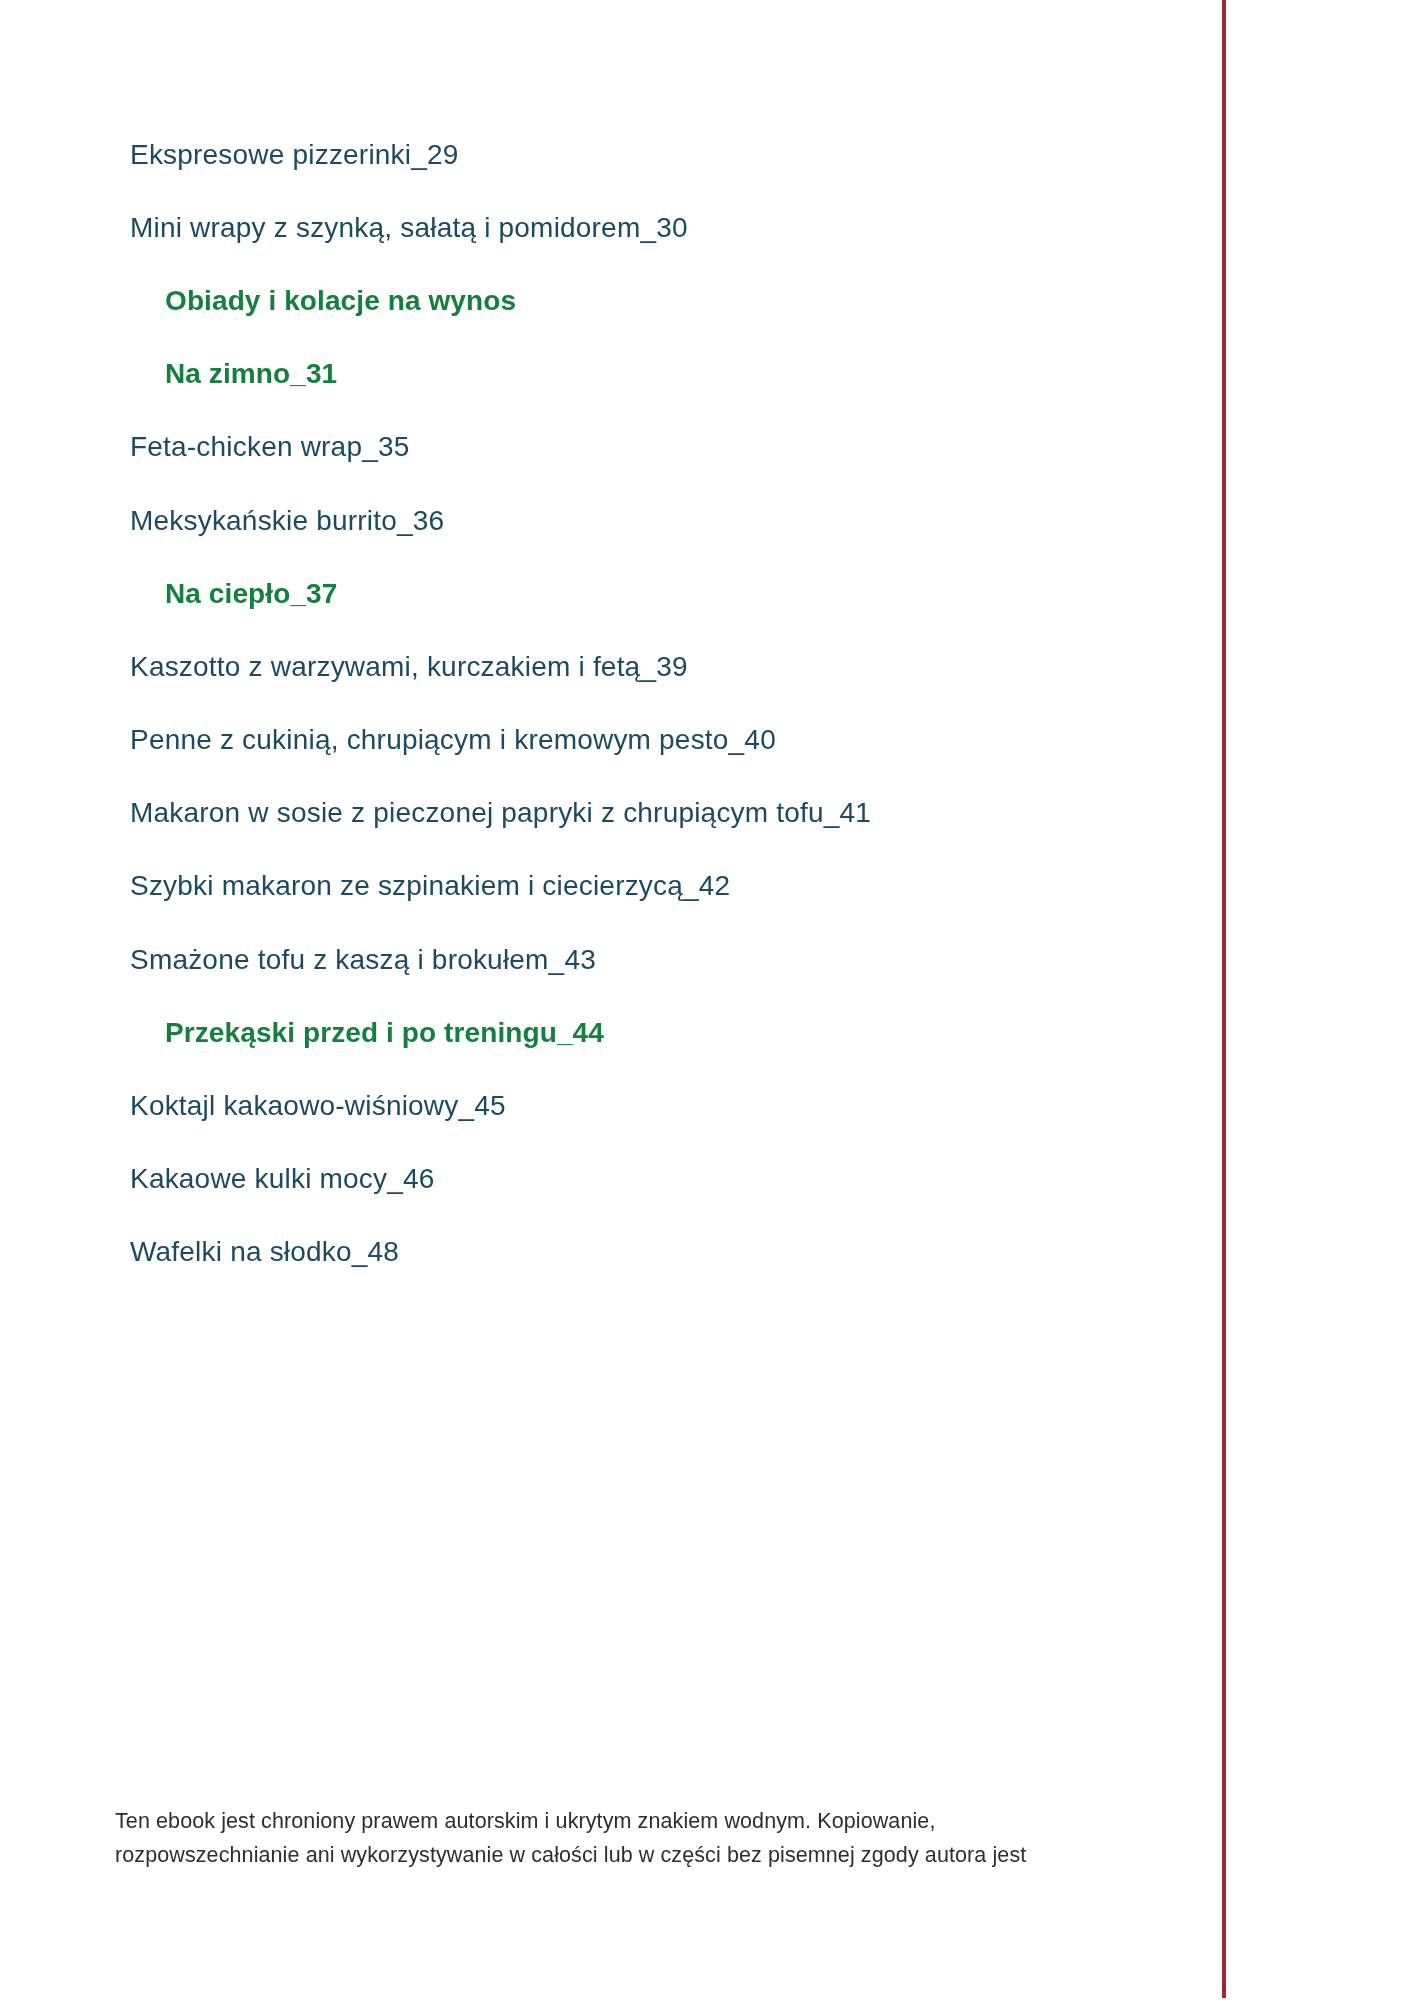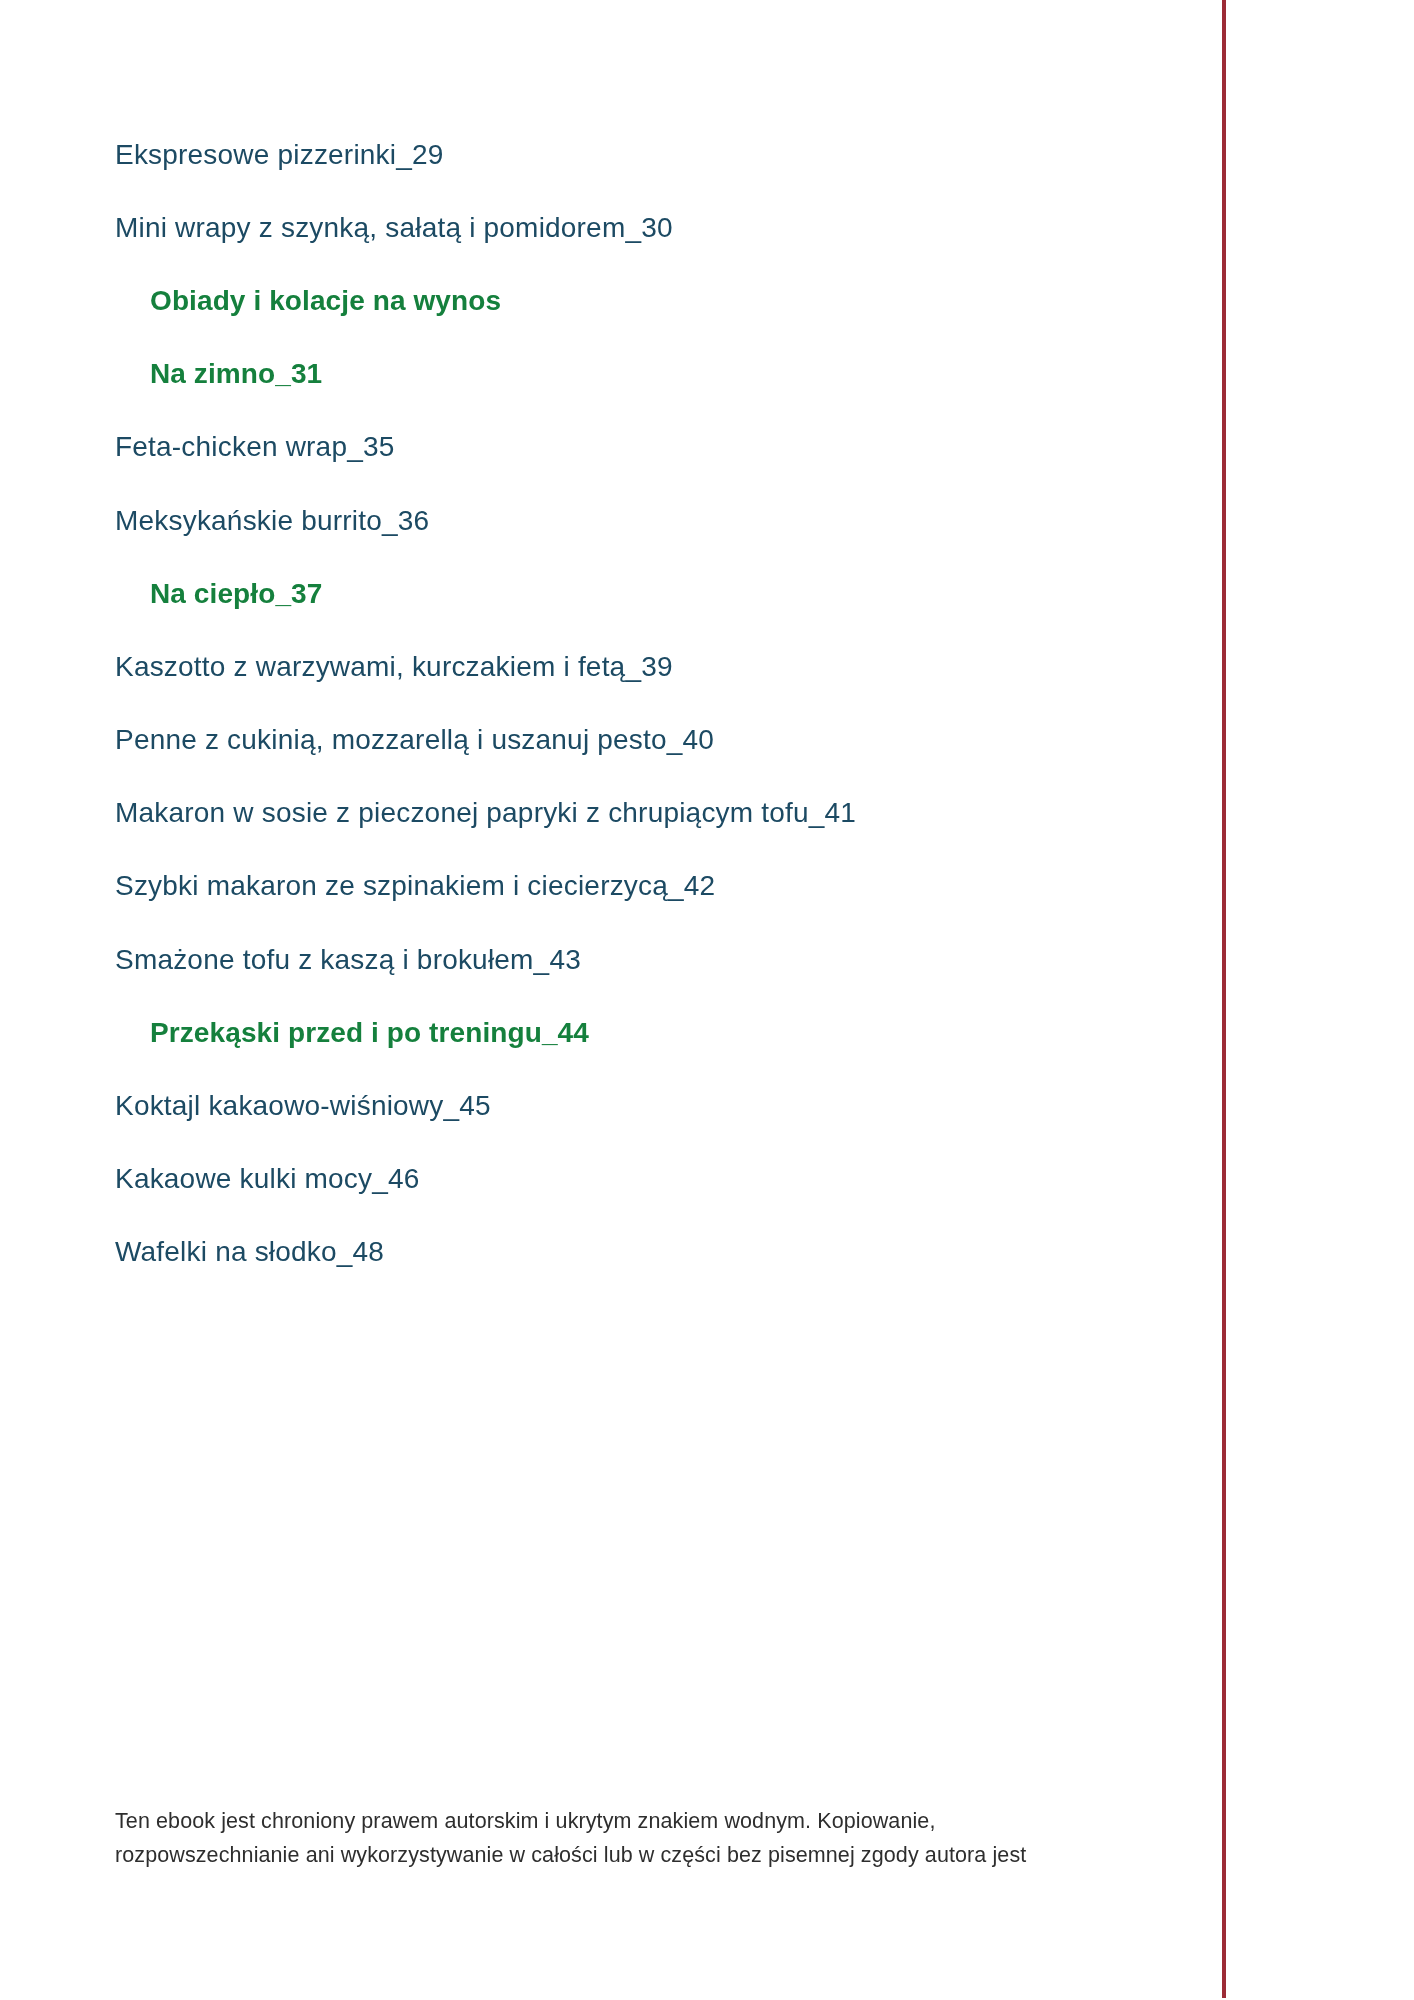--- a/index.html
+++ b/index.html
@@ -20,21 +20,21 @@
     position: absolute;
     top: 0;
     bottom: 2px;
     left: 1222px;
     width: 4px;
     background: #9c2b36;
   }
   .toc {
     position: absolute;
     top: 118px;
-    left: 115px;
+    left: 130px;
     right: 230px;
   }
   .toc-row {
     height: 73.2px;
     display: flex;
     align-items: center;
     font-size: 28px;
     font-weight: 400;
     color: #1c4a63;
     letter-spacing: 0.2px;
@@ -69,21 +69,21 @@
 
   <div class="toc">
     <div class="toc-row item">Ekspresowe pizzerinki_29</div>
     <div class="toc-row item">Mini wrapy z szynką, sałatą i pomidorem_30</div>
     <div class="toc-row heading">Obiady i kolacje na wynos</div>
     <div class="toc-row heading">Na zimno_31</div>
     <div class="toc-row item">Feta-chicken wrap_35</div>
     <div class="toc-row item">Meksykańskie burrito_36</div>
     <div class="toc-row heading">Na ciepło_37</div>
     <div class="toc-row item">Kaszotto z warzywami, kurczakiem i fetą_39</div>
-    <div class="toc-row item">Penne z cukinią, mozzarellą i uszanuj pesto_40</div>
+    <div class="toc-row item">Penne z cukinią, chrupiącym i kremowym pesto_40</div>
     <div class="toc-row item">Makaron w sosie z pieczonej papryki z chrupiącym tofu_41</div>
     <div class="toc-row item">Szybki makaron ze szpinakiem i ciecierzycą_42</div>
     <div class="toc-row item">Smażone tofu z kaszą i brokułem_43</div>
     <div class="toc-row heading">Przekąski przed i po treningu_44</div>
     <div class="toc-row item">Koktajl kakaowo-wiśniowy_45</div>
     <div class="toc-row item">Kakaowe kulki mocy_46</div>
     <div class="toc-row item">Wafelki na słodko_48</div>
   </div>
 
   <div class="footer">

